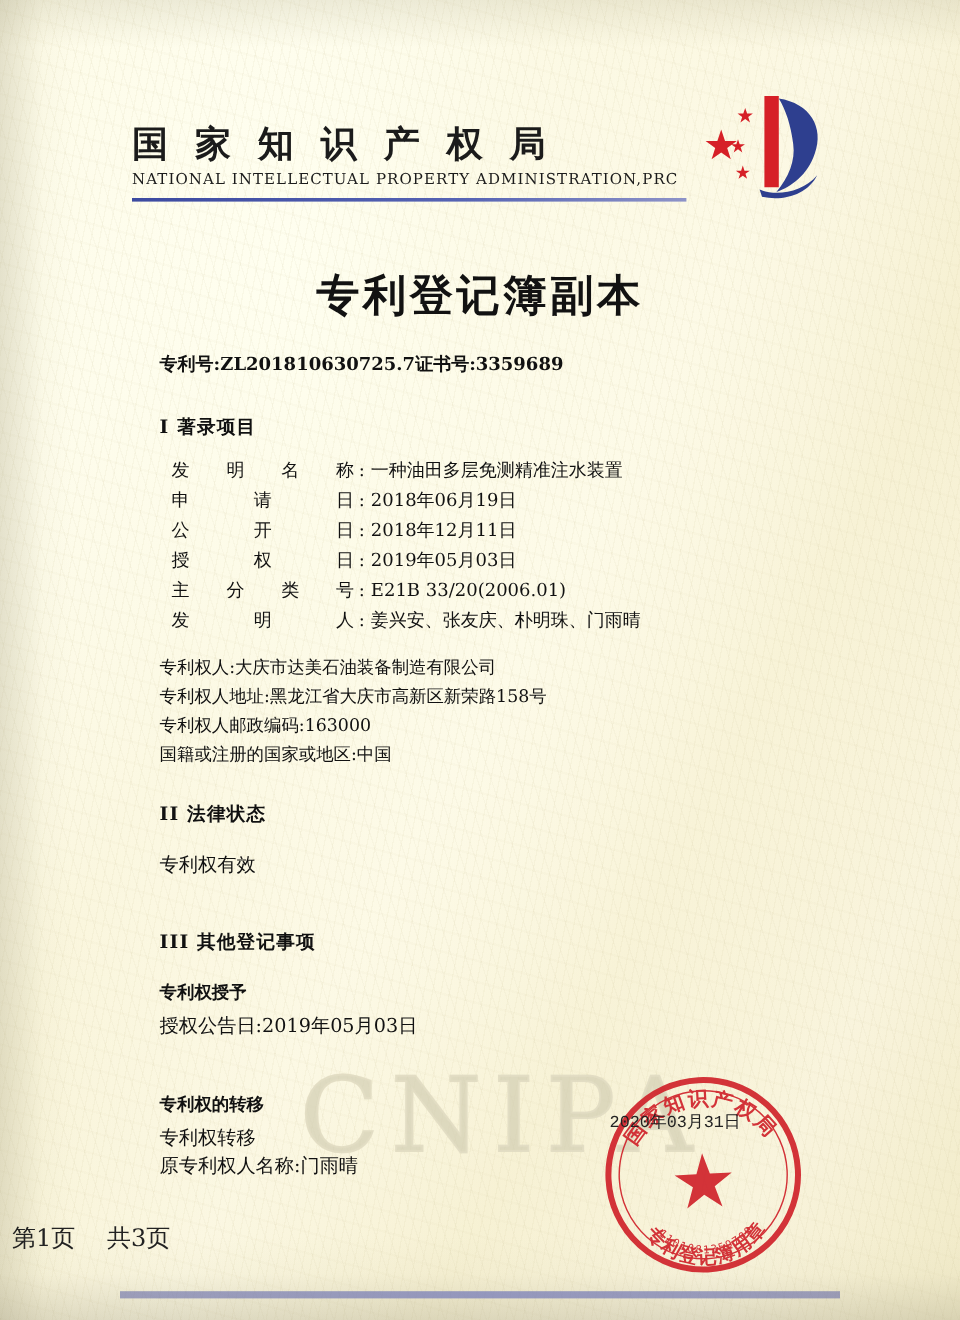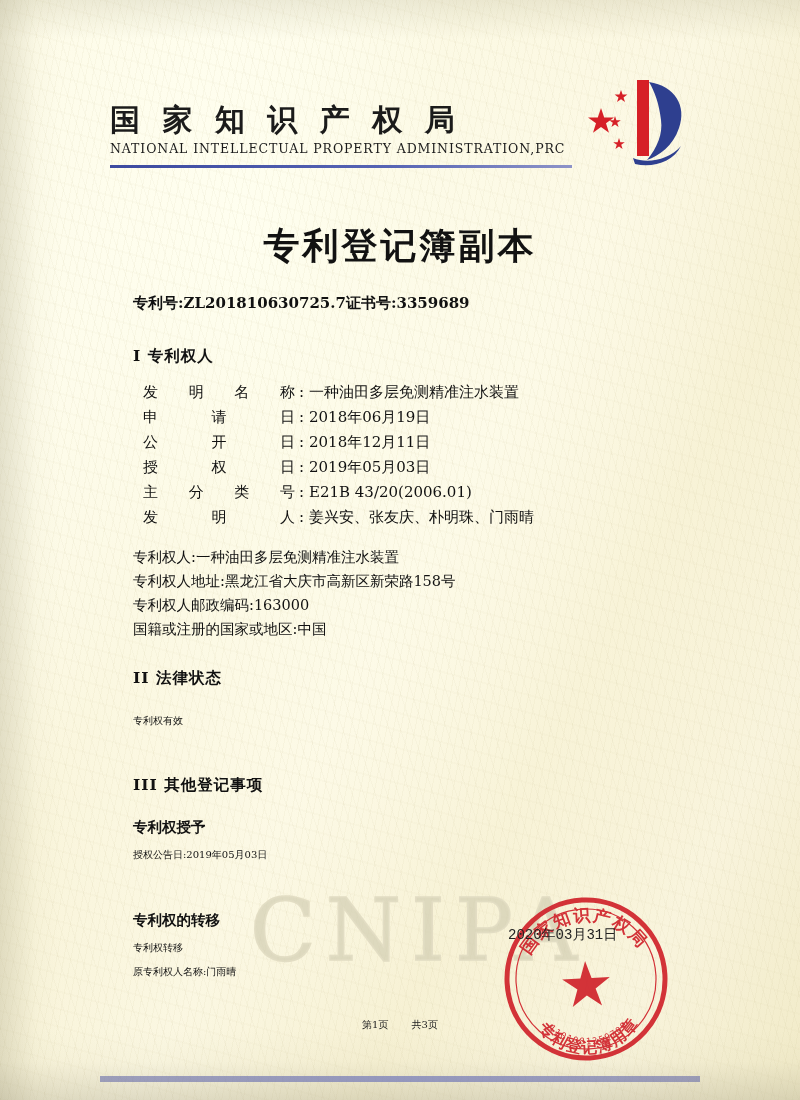--- a/index.html
+++ b/index.html
@@ -157,21 +157,21 @@
 
   .owner-block {
     margin-top: 16px;
     font-size: 14.5px;
     line-height: 24px;
   }
   .owner-block div { white-space: nowrap; }
 
   .sec2 { margin-top: 27px; }
   .sec2 .sec-head { margin-bottom: 20px; }
-  .plain { font-size: 10px; line-height: 24px; }
+  .plain { font-size: 16px; line-height: 24px; }
 
   .sec3 { margin-top: 42px; }
   .sec3 .sec-head { margin-bottom: 22px; }
   .sub-head {
     font-size: 14.5px;
     font-weight: bold;
     margin-bottom: 6px;
   }
   .gap-big { height: 44px; }
 
@@ -212,23 +212,22 @@
     font-size: 14px;
     color: #222;
     white-space: nowrap;
   }
 
   
   .footer {
     position: absolute;
     top: 1018px;
     left: 0; right: 0;
-    text-align: center;
-    font-family: "DejaVu Serif", "Liberation Serif", serif;
-    font-size: 10px;
+    font-family: "DejaVu Serif", "Liberation Serif", serif;
+    font-size: 20px;
     color: #222;
   }
   .footer span { margin: 0 10px; }
 
   .bottom-bar {
     position: absolute;
     left: 100px;
     bottom: 18px;
     width: 600px;
     height: 6px;
@@ -271,21 +270,21 @@
 
   <div class="doc-title">专利登记簿副本</div>
 
   <div class="numrow">
     <div>专利号:ZL201810630725.7</div>
     <div>证书号:3359689</div>
   </div>
 
   <div class="body">
 
-    <div class="sec-head">I  专利权人</div>
+    <div class="sec-head">I  著录项目</div>
 
     <div class="fields">
 
       <div class="field">
         <div class="f-label">
           <span>发</span>
           <span>明</span>
           <span>名</span>
           <span>称</span>
         </div>
@@ -324,37 +323,37 @@
       </div>
 
       <div class="field">
         <div class="f-label">
           <span>主</span>
           <span>分</span>
           <span>类</span>
           <span>号</span>
         </div>
         <div class="f-colon">:</div>
-        <div class="f-value">E21B 43/20(2006.01)</div>
+        <div class="f-value">E21B 33/20(2006.01)</div>
       </div>
 
       <div class="field">
         <div class="f-label">
           <span>发</span>
           <span>明</span>
           <span>人</span>
         </div>
         <div class="f-colon">:</div>
         <div class="f-value">姜兴安、张友庆、朴明珠、门雨晴</div>
       </div>
 
     </div>
 
     <div class="owner-block">
-      <div>专利权人:一种油田多层免测精准注水装置</div>
+      <div>专利权人:大庆市达美石油装备制造有限公司</div>
       <div>专利权人地址:黑龙江省大庆市高新区新荣路158号</div>
       <div>专利权人邮政编码:163000</div>
       <div>国籍或注册的国家或地区:中国</div>
     </div>
 
     <div class="sec2">
       <div class="sec-head">II 法律状态</div>
       <div class="plain">专利权有效</div>
     </div>
 

